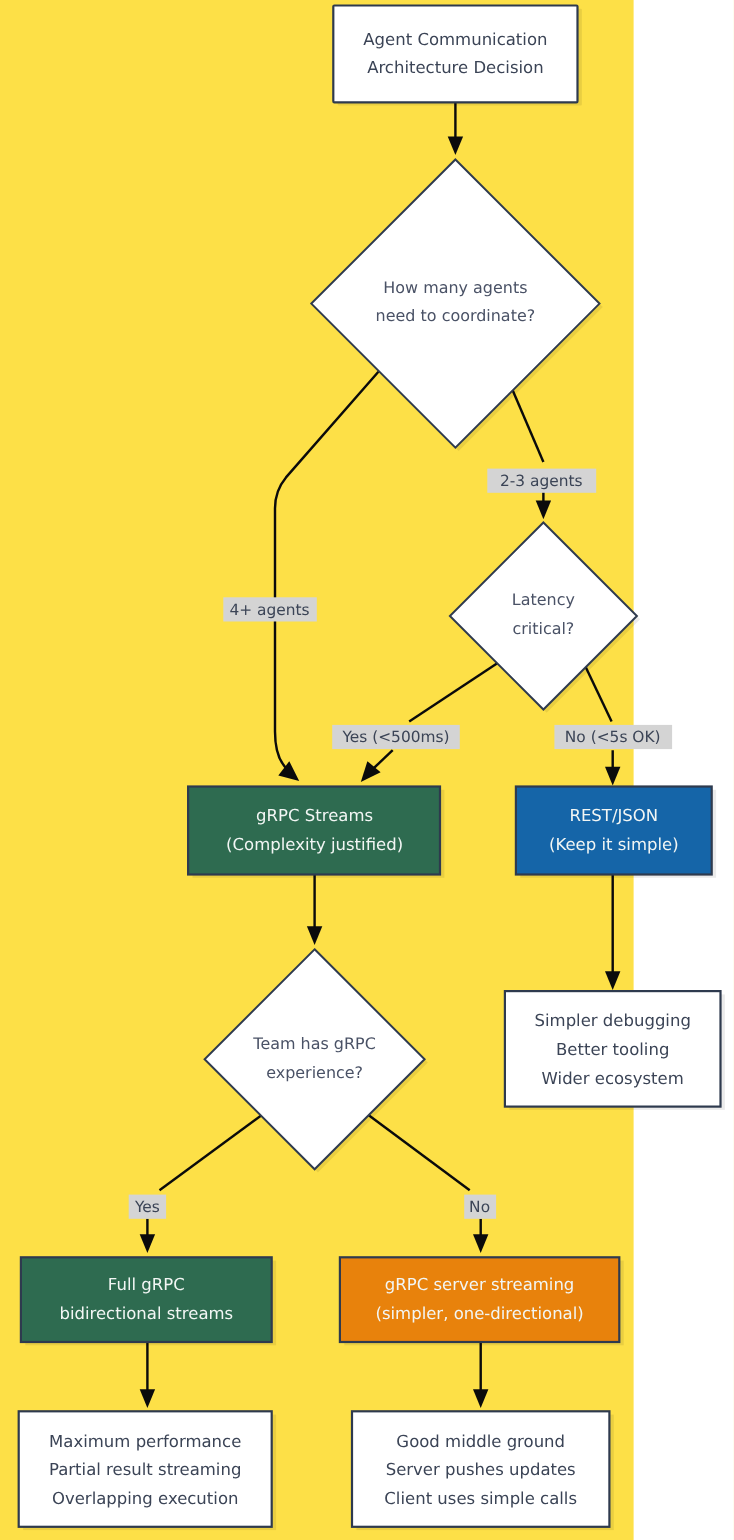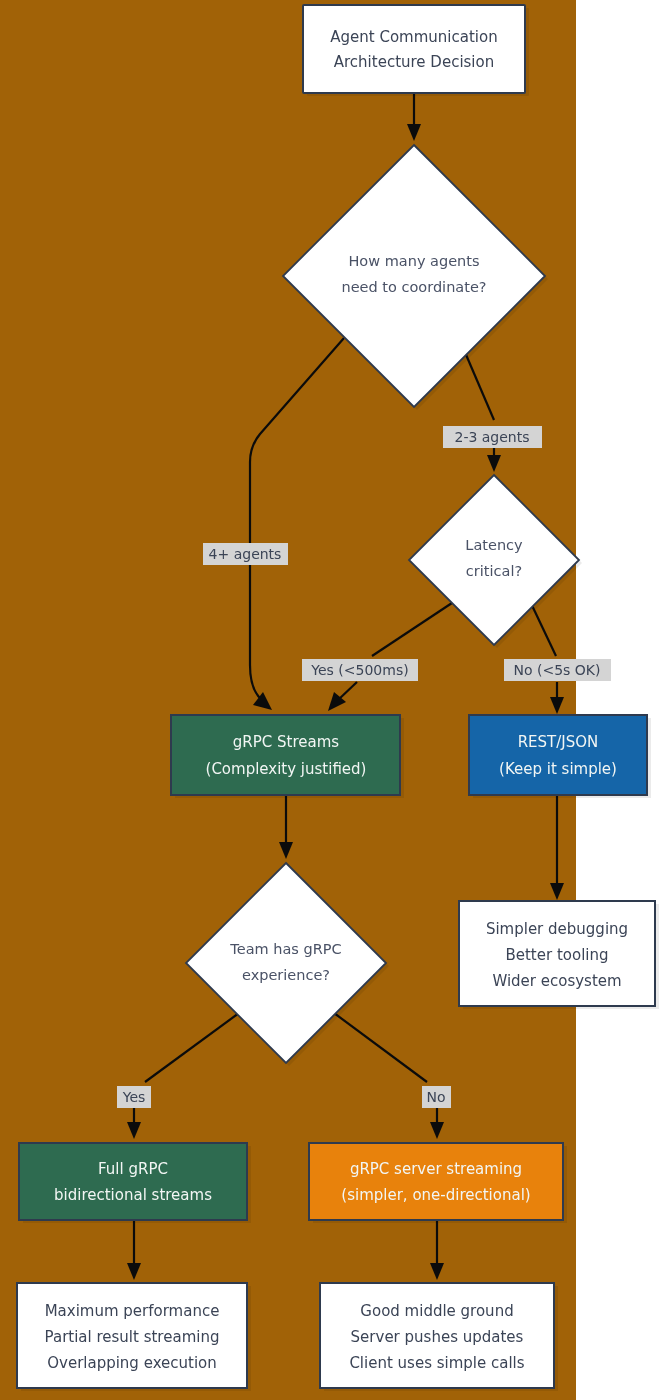--- a/index.html
+++ b/index.html
@@ -11,21 +11,21 @@
   body {
     width: 667px;
     height: 1400px;
     overflow: hidden;
     font-family: "DejaVu Sans", "Liberation Sans", sans-serif;
   }
   #flow-root {
     position: relative;
     width: 576px;
     height: 1400px;
-    background: #a16207;
+    background: #fde047;
   }
   svg#flow-svg {
     position: absolute;
     top: 0;
     left: 0;
     width: 667px;
     height: 1400px;
     display: block;
   }
   .node-shape {

